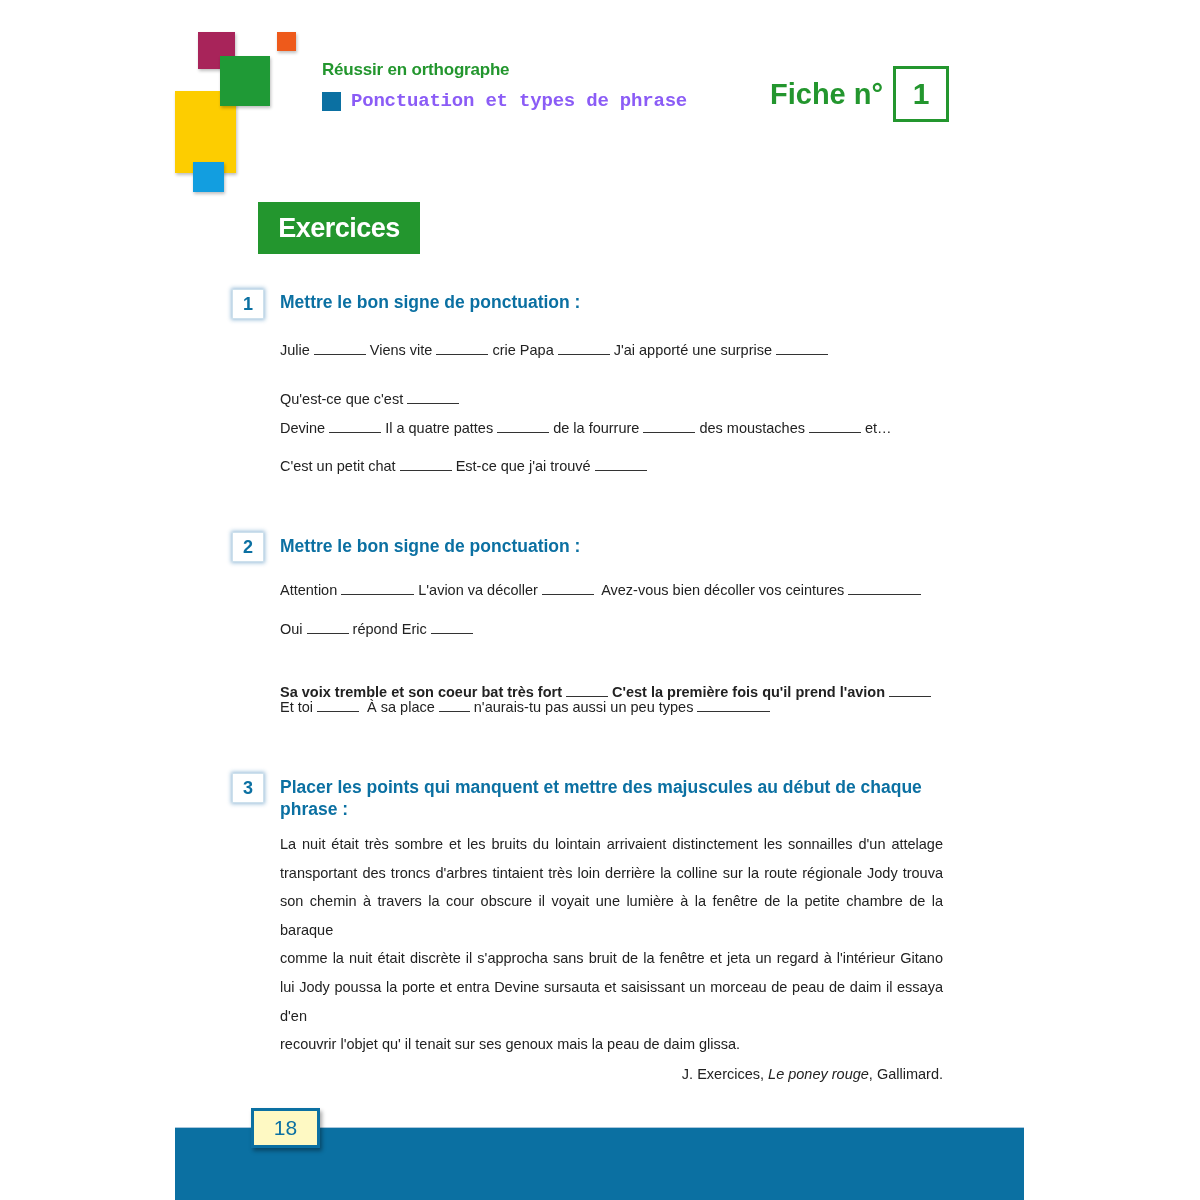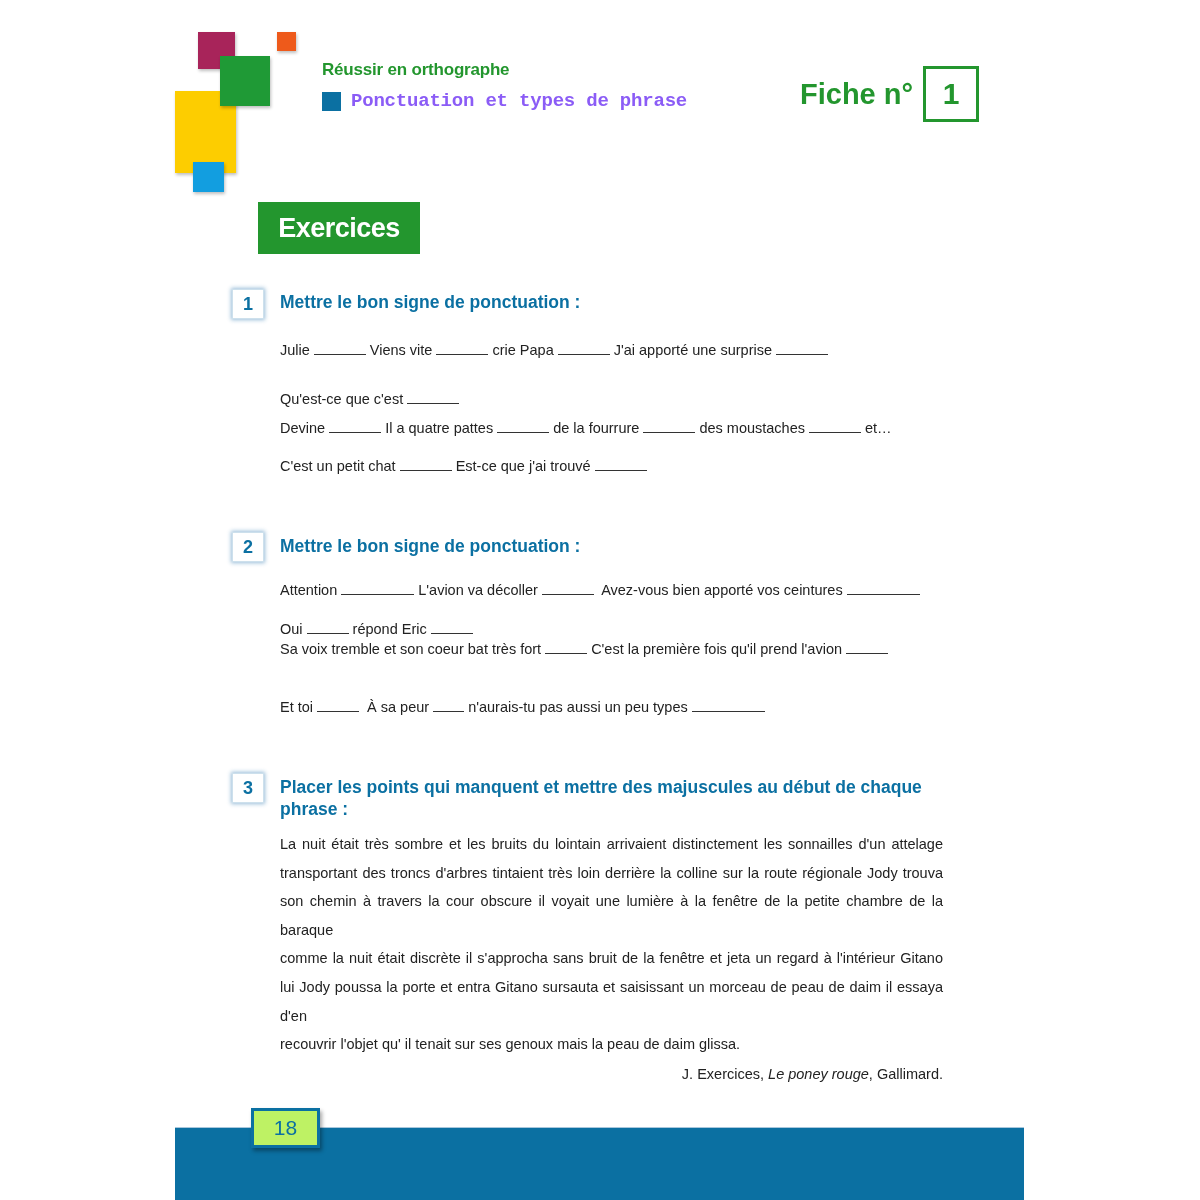--- a/index.html
+++ b/index.html
@@ -11,41 +11,41 @@
   .sq-orange { left: 277px; top: 32px; width: 19px; height: 19px; background: #ee5a1b; }
   .sq-yellow { left: 175px; top: 91px; width: 61px; height: 82px; background: #fdcd00; }
   .sq-green  { left: 220px; top: 56px; width: 50px; height: 50px; background: #1f9a36; }
   .sq-blue   { left: 193px; top: 162px; width: 31px; height: 30px; background: #129ee0; }
 
   .series-title { position: absolute; left: 322px; top: 60px; font-size: 17px; font-weight: bold; color: #23962e; letter-spacing: -0.2px; text-align: center; }
   .chapter-title { position: absolute; left: 322px; top: 90px; display: flex; align-items: center; }
   .chapter-title .bullet { width: 19px; height: 19px; background: #0b70a2; margin-right: 10px; }
   .chapter-title .txt { font-size: 19px; font-weight: bold; color: #8b5cf6; letter-spacing: -0.2px; font-family: Liberation Mono, monospace; }
 
-  .fiche { position: absolute; left: 800px; top: 66px; display: flex; align-items: center; }
+  .fiche { position: absolute; left: 770px; top: 66px; display: flex; align-items: center; }
   .fiche .lbl { font-size: 29px; font-weight: bold; color: #23962e; margin-right: 10px; }
   .fiche .num { width: 56px; height: 56px; border: 3px solid #23962e; display: flex; align-items: center; justify-content: center; font-size: 30px; font-weight: bold; color: #23962e; }
 
   .exo-banner { position: absolute; left: 258px; top: 202px; width: 162px; height: 52px; background: #23962e; color: #fff; font-size: 27px; font-weight: bold; display: flex; align-items: center; justify-content: center; letter-spacing: -0.5px; }
 
   .ex-num { position: absolute; width: 32px; height: 30px; background: #fff; border: 1px solid #cde0ec; box-shadow: 0 0 4px 1px rgba(30,110,170,0.45); display: flex; align-items: center; justify-content: center; font-size: 18px; font-weight: bold; color: #0b70a2; }
   .ex-title { position: absolute; left: 280px; font-size: 17.5px; font-weight: bold; color: #0b70a2; line-height: 22px; width: 660px; }
 
   .line { position: absolute; left: 280px; font-size: 14.5px; color: #222; white-space: pre; }
   .blank { display: inline-block; border-bottom: 1px solid #333; height: 1px; vertical-align: baseline; margin: 0 4px; }
 
   .para { position: absolute; left: 280px; top: 830px; width: 663px; font-size: 14.5px; line-height: 28.6px; color: #222; text-align: justify; }
   .para span { display: block; text-align-last: justify; }
   .para span.last { text-align-last: left; }
 
   .cite { position: absolute; right: 257px; top: 1066px; font-size: 14.5px; color: #222; }
   .cite i { font-style: italic; }
 
   .footer { position: absolute; left: 175px; top: 1127px; width: 849px; height: 73px; background: #0b70a2; border-top: 1px solid #a9c7dc; }
-  .page-num { position: absolute; left: 251px; top: 1108px; width: 69px; height: 40px; background: #bef264; border: 3px solid #0b70a2; box-shadow: 2px 3px 4px rgba(0,0,0,0.35); display: flex; align-items: center; justify-content: center; font-size: 21px; color: #0b70a2; }
+  .page-num { position: absolute; left: 251px; top: 1108px; width: 69px; height: 40px; background: #fef9c3; border: 3px solid #0b70a2; box-shadow: 2px 3px 4px rgba(0,0,0,0.35); display: flex; align-items: center; justify-content: center; font-size: 21px; color: #0b70a2; }
 </style>
 </head>
 <body>
 
 <div class="sq sq-maroon"></div>
 <div class="sq sq-orange"></div>
 <div class="sq sq-yellow"></div>
 <div class="sq sq-green"></div>
 <div class="sq sq-blue"></div>
 
@@ -66,34 +66,34 @@
 <div id="ex0-lines">
     <div class="line" style="top: 342px;"><span>Julie</span><span class="blank" style="width: 52px;"></span><span>Viens vite</span><span class="blank" style="width: 52px;"></span><span>crie Papa</span><span class="blank" style="width: 52px;"></span><span>J'ai apporté une surprise</span><span class="blank" style="width: 52px;"></span></div>
     <div class="line" style="top: 391px;"><span>Qu'est-ce que c'est</span><span class="blank" style="width: 52px;"></span></div>
     <div class="line" style="top: 420px;"><span>Devine</span><span class="blank" style="width: 52px;"></span><span>Il a quatre pattes</span><span class="blank" style="width: 52px;"></span><span>de la fourrure</span><span class="blank" style="width: 52px;"></span><span>des moustaches</span><span class="blank" style="width: 52px;"></span><span>et…</span></div>
     <div class="line" style="top: 458px;"><span>C'est un petit chat</span><span class="blank" style="width: 52px;"></span><span>Est-ce que j'ai trouvé</span><span class="blank" style="width: 52px;"></span></div>
   </div>
 
 <div class="ex-num" style="left:232px;top:532px;">2</div>
 <div class="ex-title" style="top:535px;">Mettre le bon signe de ponctuation :</div>
 <div id="ex1-lines">
-    <div class="line" style="top: 582px;"><span>Attention</span><span class="blank" style="width: 73px;"></span><span>L'avion va décoller</span><span class="blank" style="width: 52px;"></span><span> Avez-vous bien apporté vos ceintures</span><span class="blank" style="width: 73px;"></span></div>
+    <div class="line" style="top: 582px;"><span>Attention</span><span class="blank" style="width: 73px;"></span><span>L'avion va décoller</span><span class="blank" style="width: 52px;"></span><span> Avez-vous bien décoller vos ceintures</span><span class="blank" style="width: 73px;"></span></div>
     <div class="line" style="top: 621px;"><span>Oui</span><span class="blank" style="width: 42px;"></span><span>répond Eric</span><span class="blank" style="width: 42px;"></span></div>
-    <div class="line" style="top: 641px;"><span>Sa voix tremble et son coeur bat très fort</span><span class="blank" style="width: 42px;"></span><span>C'est la première fois qu'il prend l'avion</span><span class="blank" style="width: 42px;"></span></div>
-    <div class="line" style="top: 699px;"><span>Et toi</span><span class="blank" style="width: 42px;"></span><span> À sa peur</span><span class="blank" style="width: 31px;"></span><span>n'aurais-tu pas aussi un peu types</span><span class="blank" style="width: 73px;"></span></div>
+    <div class="line" style="top: 684px; font-weight: bold;"><span>Sa voix tremble et son coeur bat très fort</span><span class="blank" style="width: 42px;"></span><span>C'est la première fois qu'il prend l'avion</span><span class="blank" style="width: 42px;"></span></div>
+    <div class="line" style="top: 699px;"><span>Et toi</span><span class="blank" style="width: 42px;"></span><span> À sa place</span><span class="blank" style="width: 31px;"></span><span>n'aurais-tu pas aussi un peu types</span><span class="blank" style="width: 73px;"></span></div>
   </div>
 
 <div class="ex-num" style="left:232px;top:773px;">3</div>
 <div class="ex-title" style="top:776px;">Placer les points qui manquent et mettre des majuscules au début de chaque phrase :</div>
 <div class="para">
   <span>La nuit était très sombre et les bruits du lointain arrivaient distinctement les sonnailles d'un attelage</span>
   <span>transportant des troncs d'arbres tintaient très loin derrière la colline sur la route régionale Jody trouva</span>
   <span>son chemin à travers la cour obscure il voyait une lumière à la fenêtre de la petite chambre de la baraque</span>
   <span>comme la nuit était discrète il s'approcha sans bruit de la fenêtre et jeta un regard à l'intérieur Gitano</span>
-  <span>lui Jody poussa la porte et entra Gitano sursauta et saisissant un morceau de peau de daim il essaya d'en</span>
+  <span>lui Jody poussa la porte et entra Devine sursauta et saisissant un morceau de peau de daim il essaya d'en</span>
   <span class="last">recouvrir l'objet qu' il tenait sur ses genoux mais la peau de daim glissa.</span>
 </div>
 <div class="cite">
   <span>J. Exercices, </span><i>Le poney rouge</i><span>, Gallimard.</span>
 </div>
 
 <div class="footer"></div>
 <div class="page-num">18</div>
 
 </body></html>

